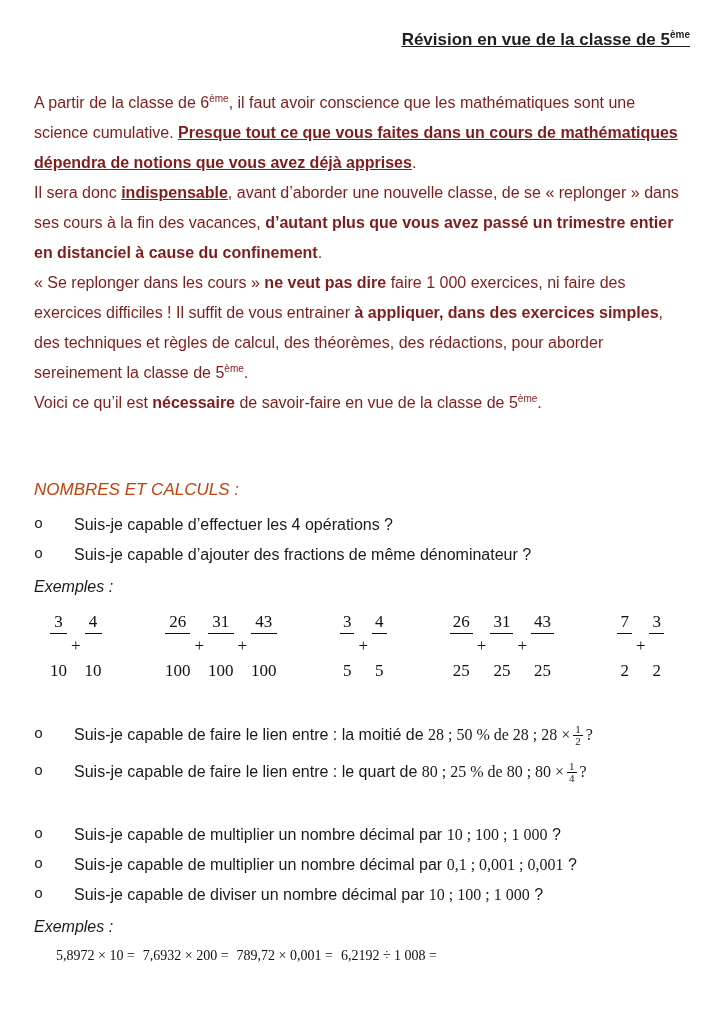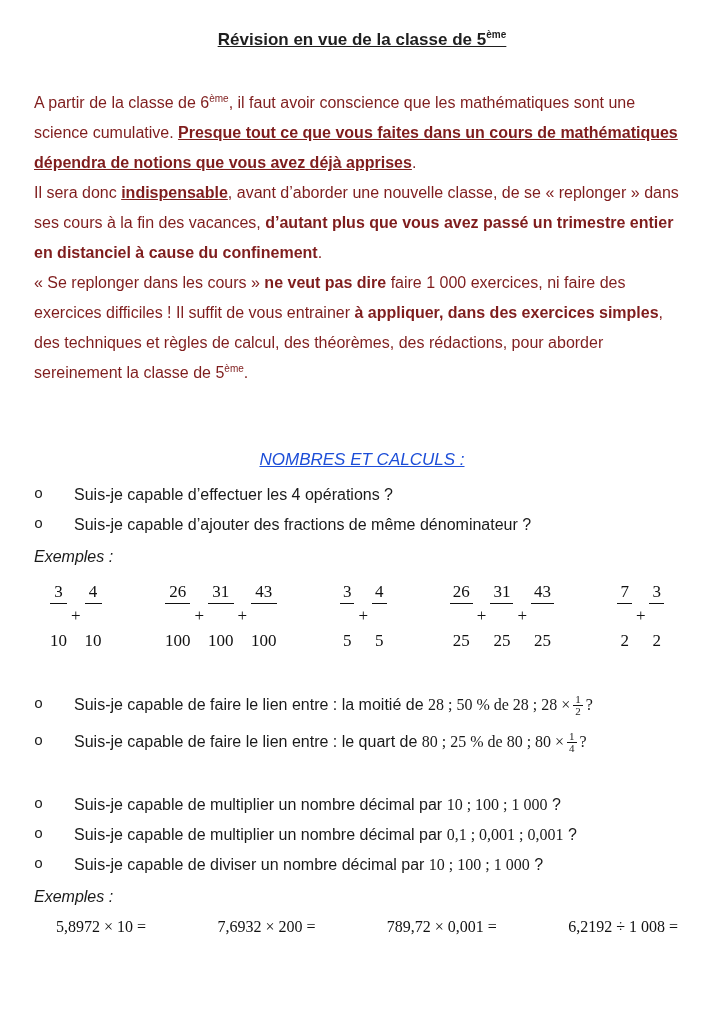--- a/index.html
+++ b/index.html
@@ -9,21 +9,21 @@
     height: 1024px;
     background: #ffffff;
     font-family: "Liberation Sans", sans-serif;
     color: #1a1a1a;
     box-sizing: border-box;
     padding: 26px 34px 20px 34px;
     overflow: hidden;
   }
   
   .doc-title {
-    text-align: center;
+    text-align: right;
     font-size: 17px;
     font-weight: bold;
     color: #1f1f1f;
     margin: 4px 0 38px 0;
     text-decoration: underline;
   }
   .doc-title .t-inner { text-decoration: underline; }
   sup.sup { font-size: 10px; vertical-align: super; line-height: 0; }
   
   .intro {
@@ -34,23 +34,21 @@
   .intro p { margin: 0; }
   .b { font-weight: bold; }
   .bu { font-weight: bold; text-decoration: underline; }
   .it { font-style: italic; }
   
   .section-heading {
     margin: 62px 0 10px 0;
     font-size: 17px;
     font-weight: normal;
     font-style: italic;
-    text-decoration: underline;
-    color: #1d4ed8;
-    text-align: center;
+    color: #c2410c;
   }
   
   .check-item {
     display: flex;
     font-size: 16px;
     line-height: 30px;
     color: #1a1a1a;
   }
   .check-item .marker {
     flex: 0 0 40px;
@@ -96,24 +94,24 @@
     font-family: "Liberation Serif", serif;
     margin: 0 3px;
   }
   .ifrac .num { display: block; border-bottom: 1px solid #111; padding: 0 2px; }
   .ifrac .den { display: block; }
   .tall { line-height: 37px; }
   .group-gap { margin-top: 30px; }
   
   .calc-row {
     display: flex;
-    justify-content: space-between;
+    justify-content: flex-start;
     padding: 6px 12px 0 22px;
     font-family: "Liberation Serif", serif;
-    font-size: 16px;
+    font-size: 14px;
     color: #111;
     gap: 8px;
   }
 </style>
 </head>
 <body>
 
 <div class="page">
 
   <h1 class="doc-title">
@@ -122,20 +120,23 @@
 
   <div class="intro">
     <p>
       <span>A partir de la classe de 6</span><sup class="sup">ème</sup><span>, il faut avoir conscience que les mathématiques sont une science cumulative. </span><span class="bu">Presque tout ce que vous faites dans un cours de mathématiques dépendra de notions que vous avez déjà apprises</span><span>.</span>
     </p>
     <p>
       <span>Il sera donc </span><span class="bu">indispensable</span><span>, avant d’aborder une nouvelle classe, de se « replonger » dans ses cours à la fin des vacances, </span><span class="b">d’autant plus que vous avez passé un trimestre entier en distanciel à cause du confinement</span><span>.</span>
     </p>
     <p>
       <span>« Se replonger dans les cours » </span><span class="b">ne veut pas dire</span><span> faire 1 000 exercices, ni faire des exercices difficiles ! Il suffit de vous entrainer </span><span class="b">à appliquer, dans des exercices simples</span><span>, des techniques et règles de calcul, des théorèmes, des rédactions, pour aborder sereinement la classe de 5</span><sup class="sup">ème</sup><span>.</span>
+    </p>
+    <p>
+      <span>Voici ce qu’il est </span><span class="b">nécessaire</span><span> de savoir-faire en vue de la classe de 5</span><sup class="sup">ème</sup><span>.</span>
     </p>
   </div>
 
   <h2 class="section-heading">NOMBRES ET CALCULS :</h2>
 
   <div>
     <div class="check-item">
       <span class="marker">o</span>
       <span class="txt">Suis-je capable d’effectuer les 4 opérations ?</span>
     </div>

